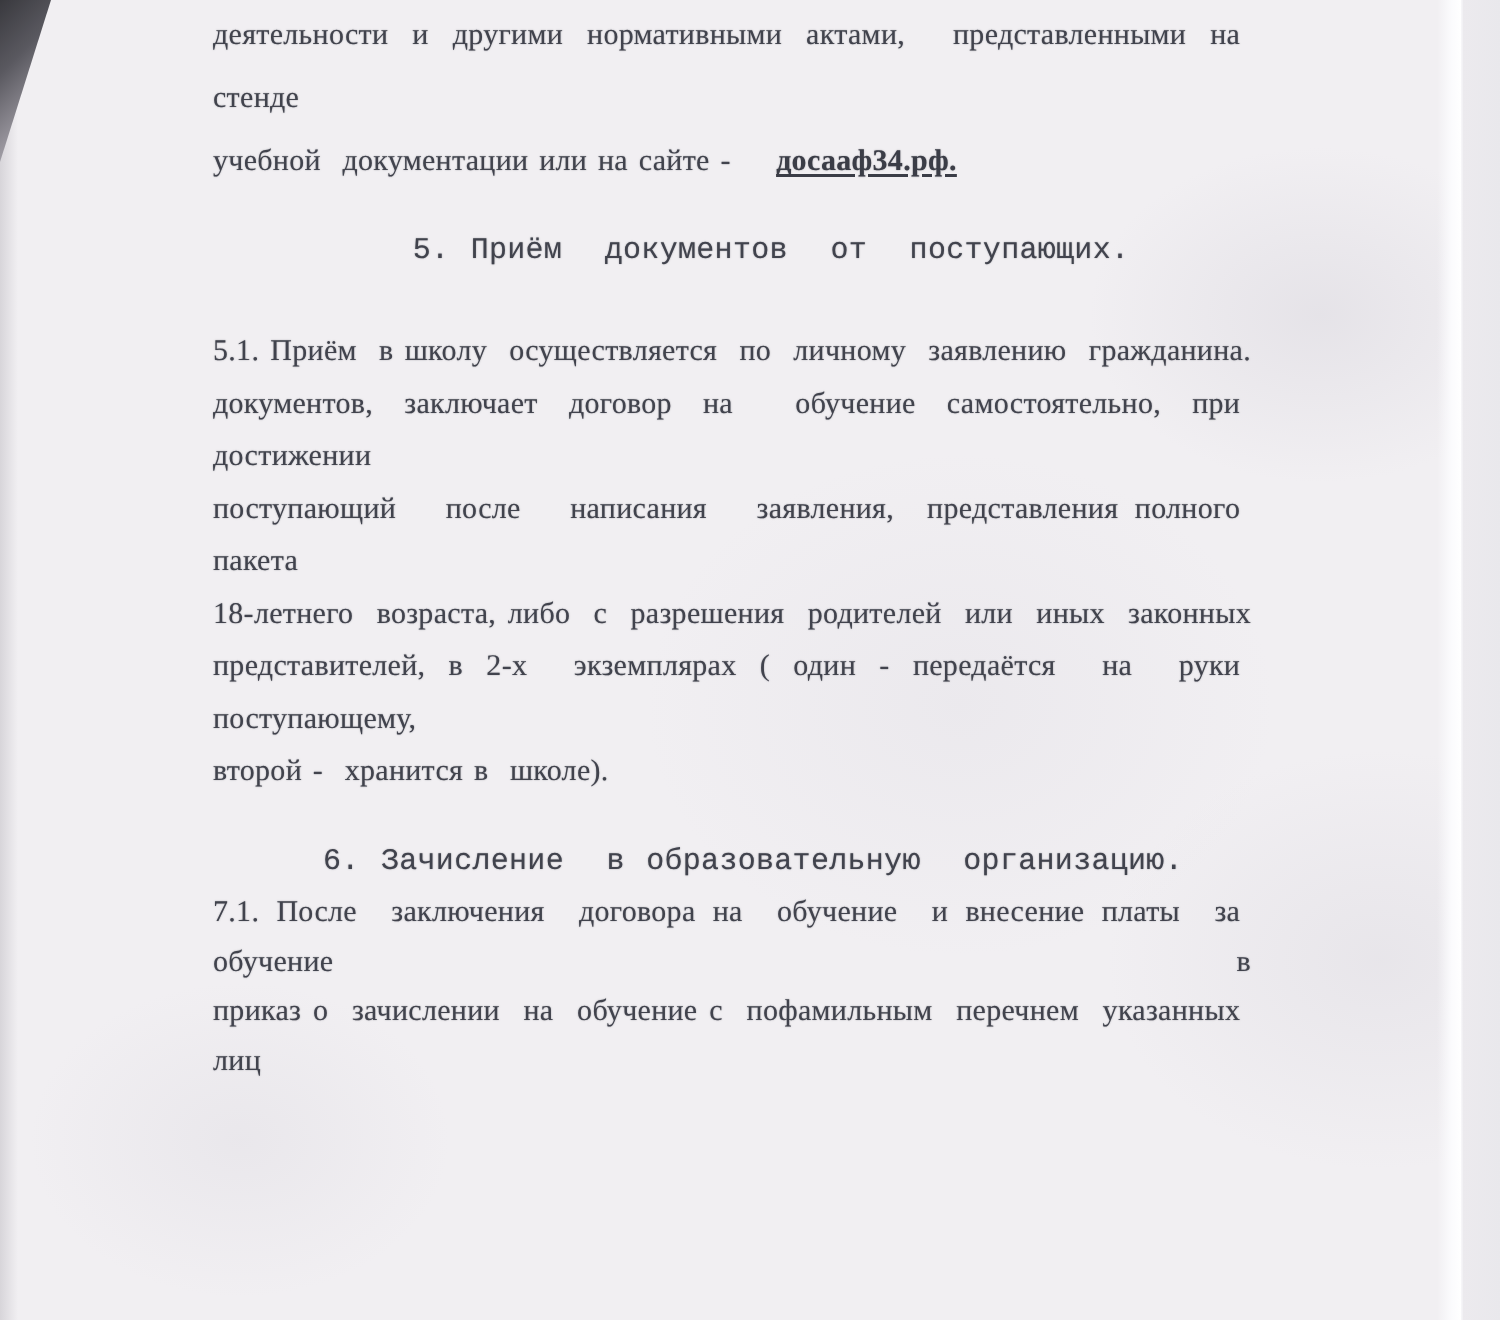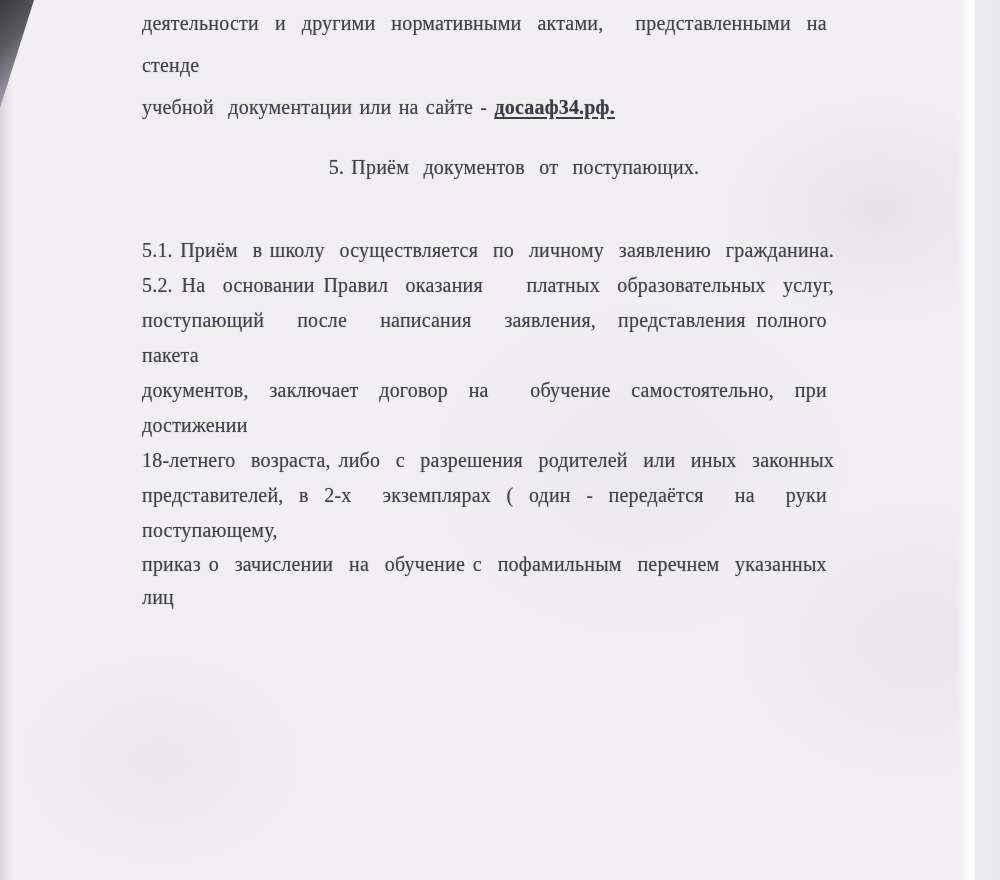--- a/index.html
+++ b/index.html
@@ -67,32 +67,34 @@
   .tline-last {
     text-align-last: left;
   }
   .p-intro .tline { line-height: 42px; }
   .p-sec5 .tline { line-height: 35px; }
   .p-sec7 .tline { line-height: 33px; }
 
   .heading {
     line-height: 35px;
     text-align: center;
+    font-family: Liberation Mono, monospace;
   }
   .heading-5 { margin-top: 22px; transform: translateX(26px); }
   .heading-6 { margin-top: 25px; transform: translateX(14px); }
 
-  .p-51 { margin-top: 48px; }
+  .p-51 { margin-top: 32px; }
 
   .site-link {
     font-weight: bold;
     text-decoration: underline;
     text-decoration-thickness: 2px;
     text-underline-offset: 3px;
     color: #3b3d47;
+    margin-left: 23px;
   }
 </style>
 </head>
 <body>
 
 <div class="scan-page">
   <div class="edge-highlight"></div>
   <div class="edge-outer"></div>
   <div class="left-shadow"></div>
   <div class="corner-fold"></div>
@@ -106,26 +108,28 @@
       </div>
     </div>
 
     <div class="heading heading-5">5. Приём&nbsp; документов&nbsp; от&nbsp; поступающих.</div>
 
     <div class="para p-sec5 p-51">
         <div class="tline">5.1. Приём&nbsp; в школу&nbsp; осуществляется&nbsp; по&nbsp; личному&nbsp; заявлению&nbsp; гражданина.</div>
       </div>
 
     <div class="para p-sec5">
-        <div class="tline">5.2. На&nbsp; основании Правил&nbsp; оказания&nbsp;&nbsp;&nbsp;&nbsp; платных&nbsp; образовательных&nbsp; услуг,</div>
+        <div class="tline">документов, заключает договор на&nbsp; обучение самостоятельно, при&nbsp; достижении</div>
         <div class="tline">поступающий&nbsp;&nbsp; после&nbsp;&nbsp; написания&nbsp;&nbsp; заявления,&nbsp; представления полного&nbsp; пакета</div>
-        <div class="tline">документов, заключает договор на&nbsp; обучение самостоятельно, при&nbsp; достижении</div>
         <div class="tline">18-летнего&nbsp; возраста, либо&nbsp; с&nbsp; разрешения&nbsp; родителей&nbsp; или&nbsp; иных&nbsp; законных</div>
         <div class="tline">представителей, в 2-х&nbsp; экземплярах ( один - передаётся&nbsp; на&nbsp; руки&nbsp; поступающему,</div>
+        <div class="tline tline-last">второй -&nbsp; хранится в&nbsp; школе).</div>
       </div>
 
+    <div class="heading heading-6">6. Зачисление&nbsp; в образовательную&nbsp; организацию.</div>
 
     <div class="para p-sec7">
+        <div class="tline">7.1. После&nbsp; заключения&nbsp; договора на&nbsp; обучение&nbsp; и внесение платы&nbsp; за&nbsp; обучение в</div>
         <div class="tline">приказ о&nbsp; зачислении&nbsp; на&nbsp; обучение с&nbsp; пофамильным&nbsp; перечнем&nbsp; указанных&nbsp; лиц</div>
       </div>
 
   </div>
 </div>
 
 </body></html>

